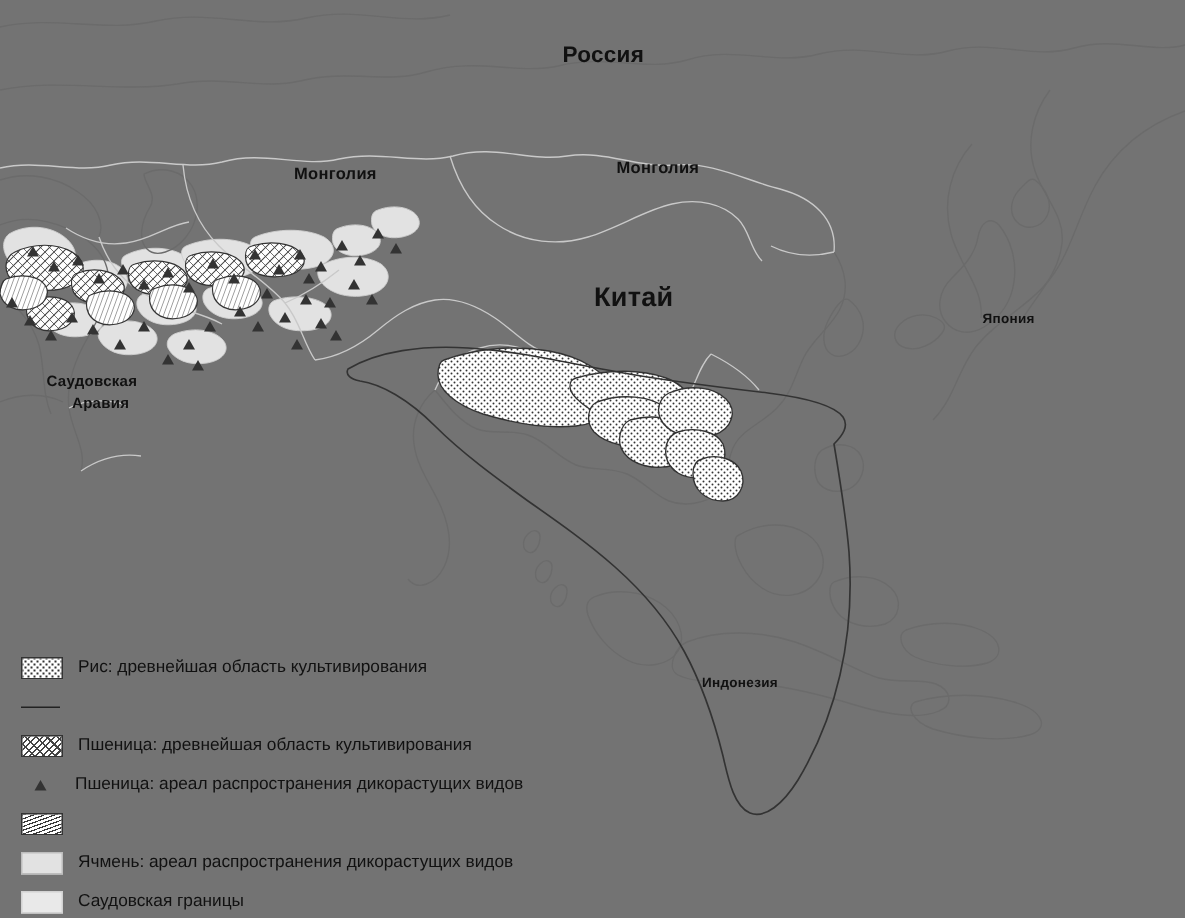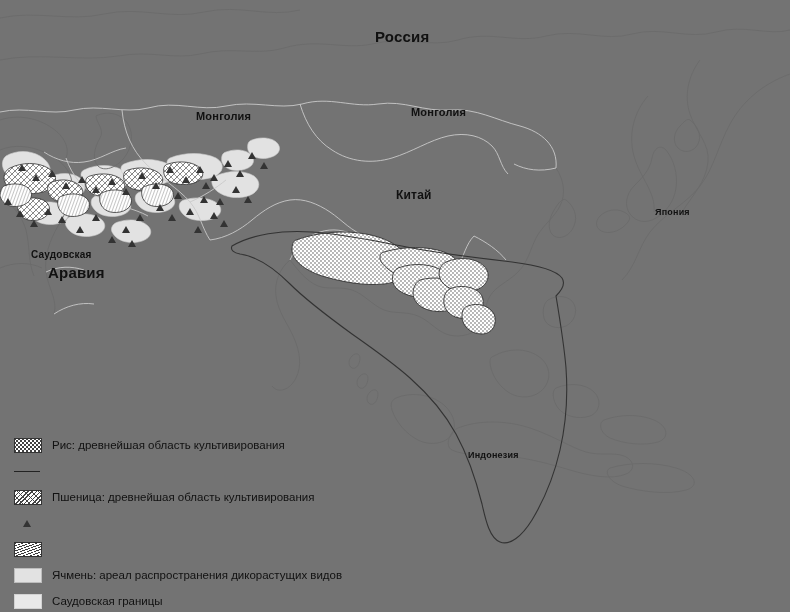--- a/index.html
+++ b/index.html
@@ -27,24 +27,24 @@
   .map-label {
     position: absolute;
     font-weight: bold;
     color: #111111;
     white-space: nowrap;
     letter-spacing: 0.2px;
   }
   .lbl-russia   { font-size: 15px; left: 375px; top: 28px; }
   .lbl-kazakh   { font-size: 11px; left: 196px; top: 110px; }
   .lbl-mongolia { font-size: 11px; left: 411px; top: 106px; }
-  .lbl-china    { font-size: 12px; left: 396px; top: 188px; }
+  .lbl-china    { font-size: 18px; left: 396px; top: 188px; }
   .lbl-japan    { font-size: 9px;  left: 655px; top: 207px; }
   .lbl-saudi1   { font-size: 10px; left: 31px;  top: 249px; }
-  .lbl-saudi2   { font-size: 15px; left: 48px;  top: 264px; }
+  .lbl-saudi2   { font-size: 10px; left: 48px;  top: 264px; }
   .lbl-indo     { font-size: 9px;  left: 468px; top: 450px; }
 
   
   #legend {
     position: absolute;
     left: 14px;
     top: 432px;
     width: 400px;
   }
   .legend-row {
@@ -322,20 +322,21 @@
       <span class="legend-swatch sw-line"></span>
     </div>
 
     <div class="legend-row">
       <span class="legend-swatch sw-wheat-area"></span>
       <span class="legend-text">Пшеница: древнейшая область культивирования</span>
     </div>
 
     <div class="legend-row">
       <span class="legend-swatch sw-triangle"></span>
+      <span class="legend-text">Пшеница: ареал распространения дикорастущих видов</span>
     </div>
 
     <div class="legend-row">
       <span class="legend-swatch sw-barley-area"></span>
     </div>
 
     <div class="legend-row">
       <span class="legend-swatch sw-barley-wild"></span>
       <span class="legend-text">Ячмень: ареал распространения дикорастущих видов</span>
     </div>

